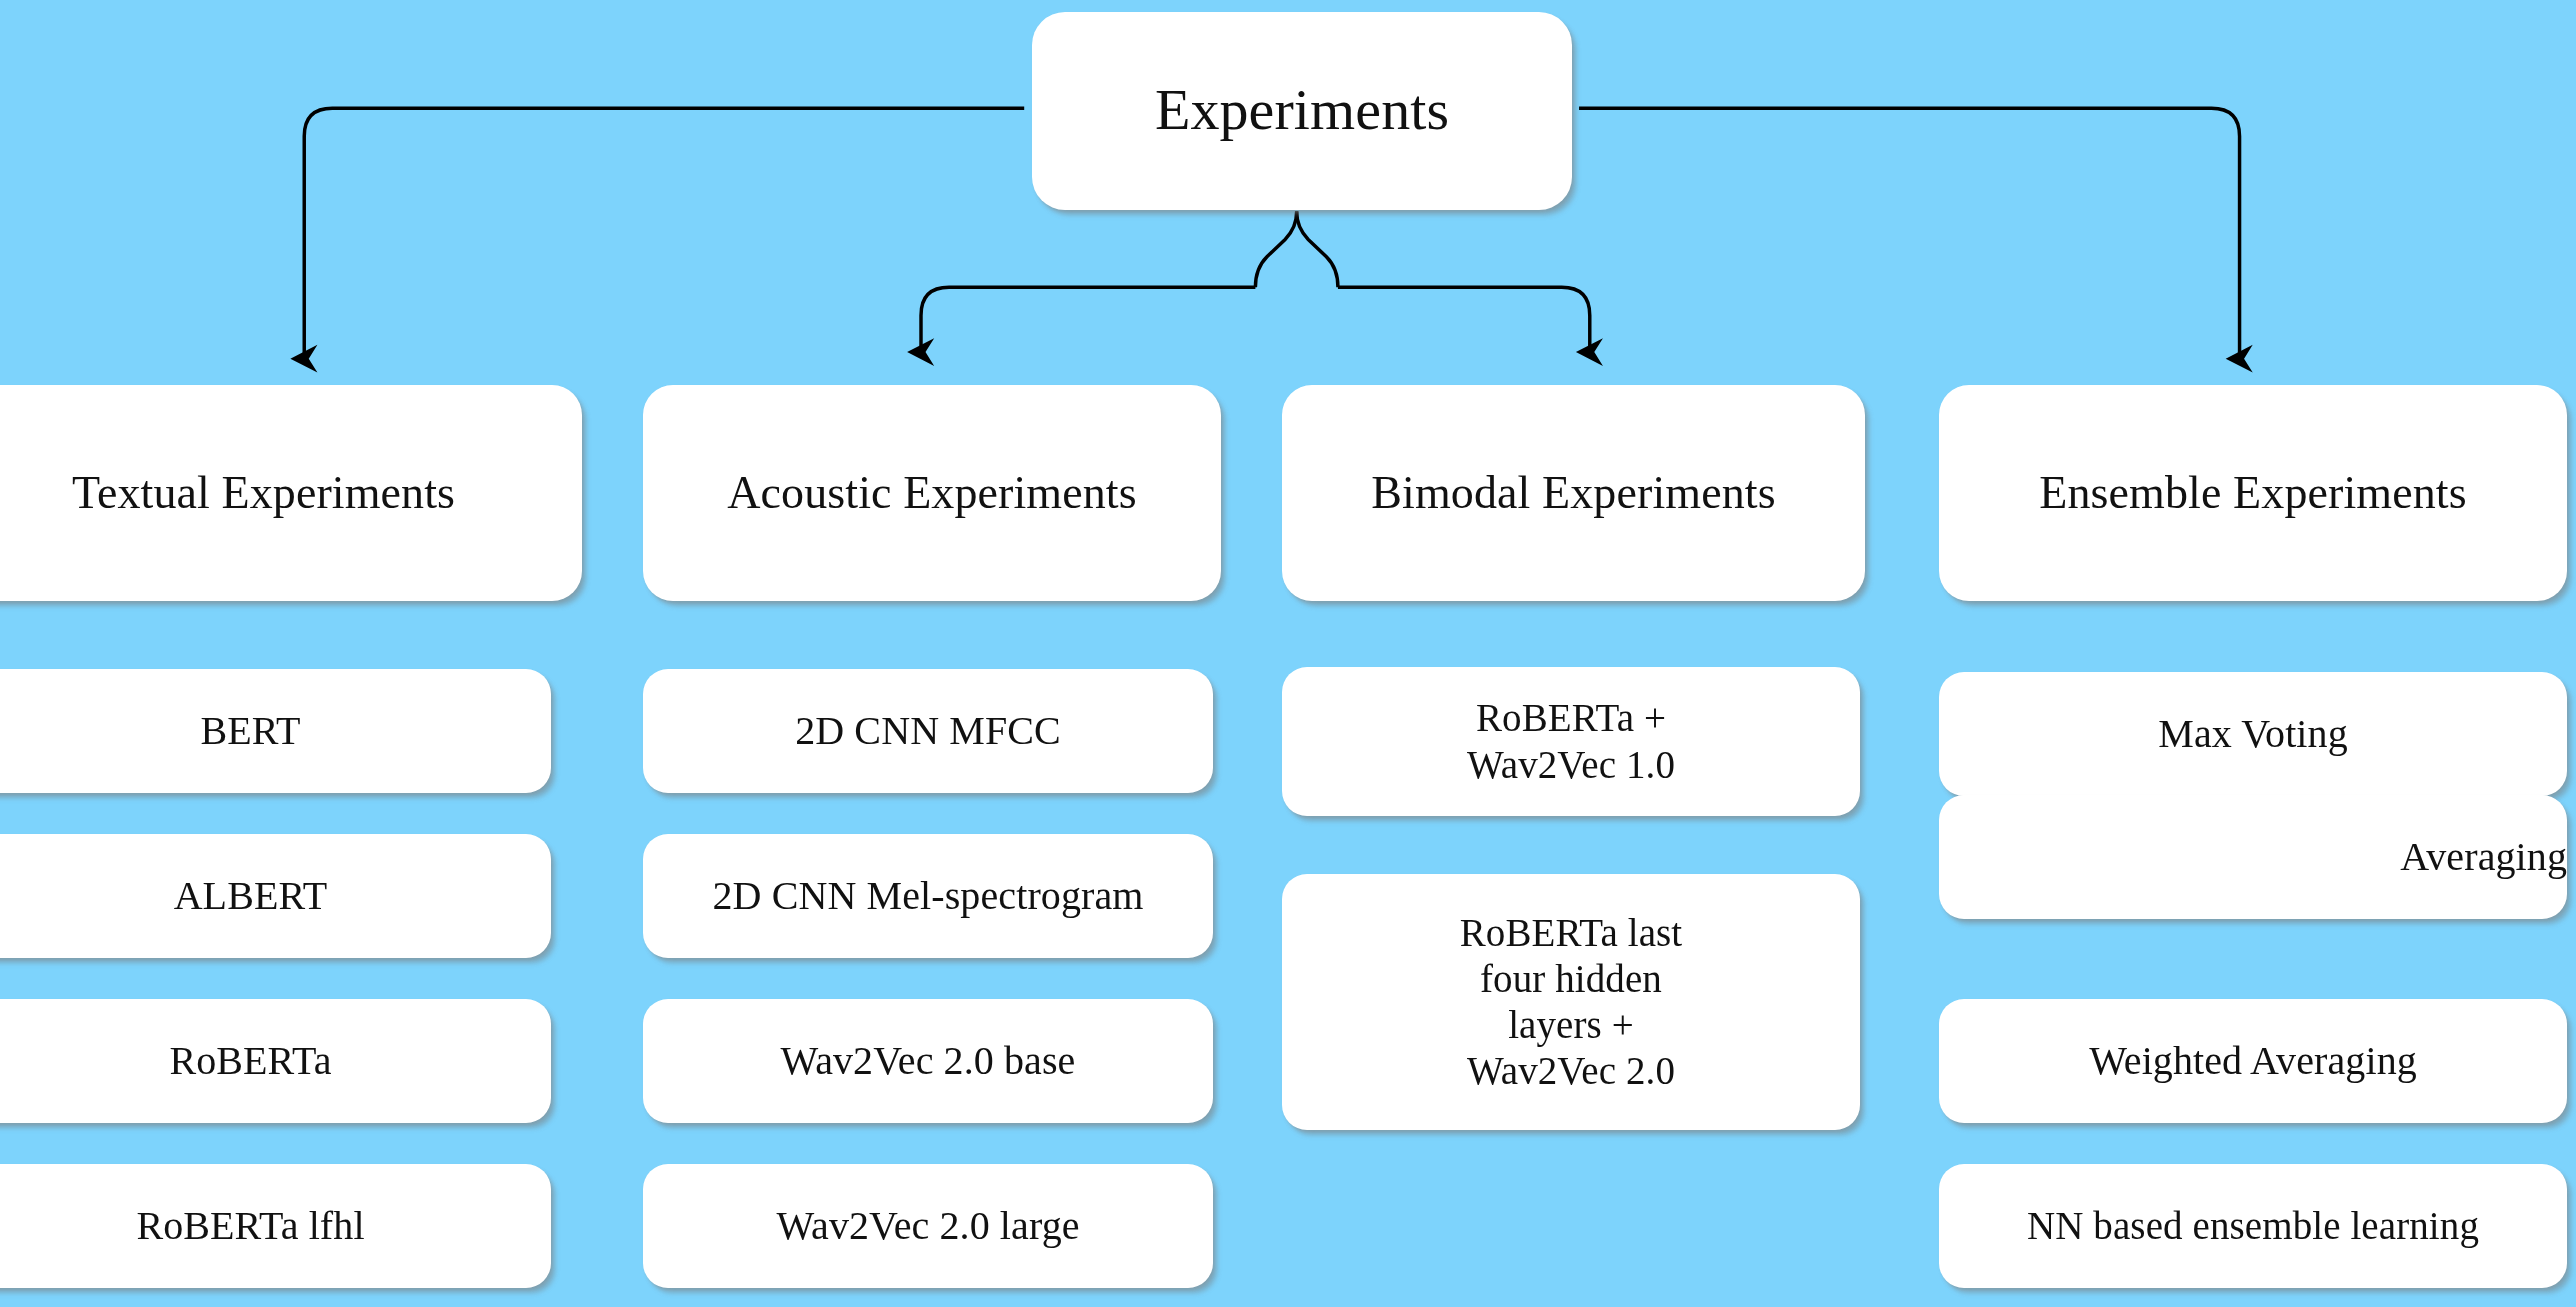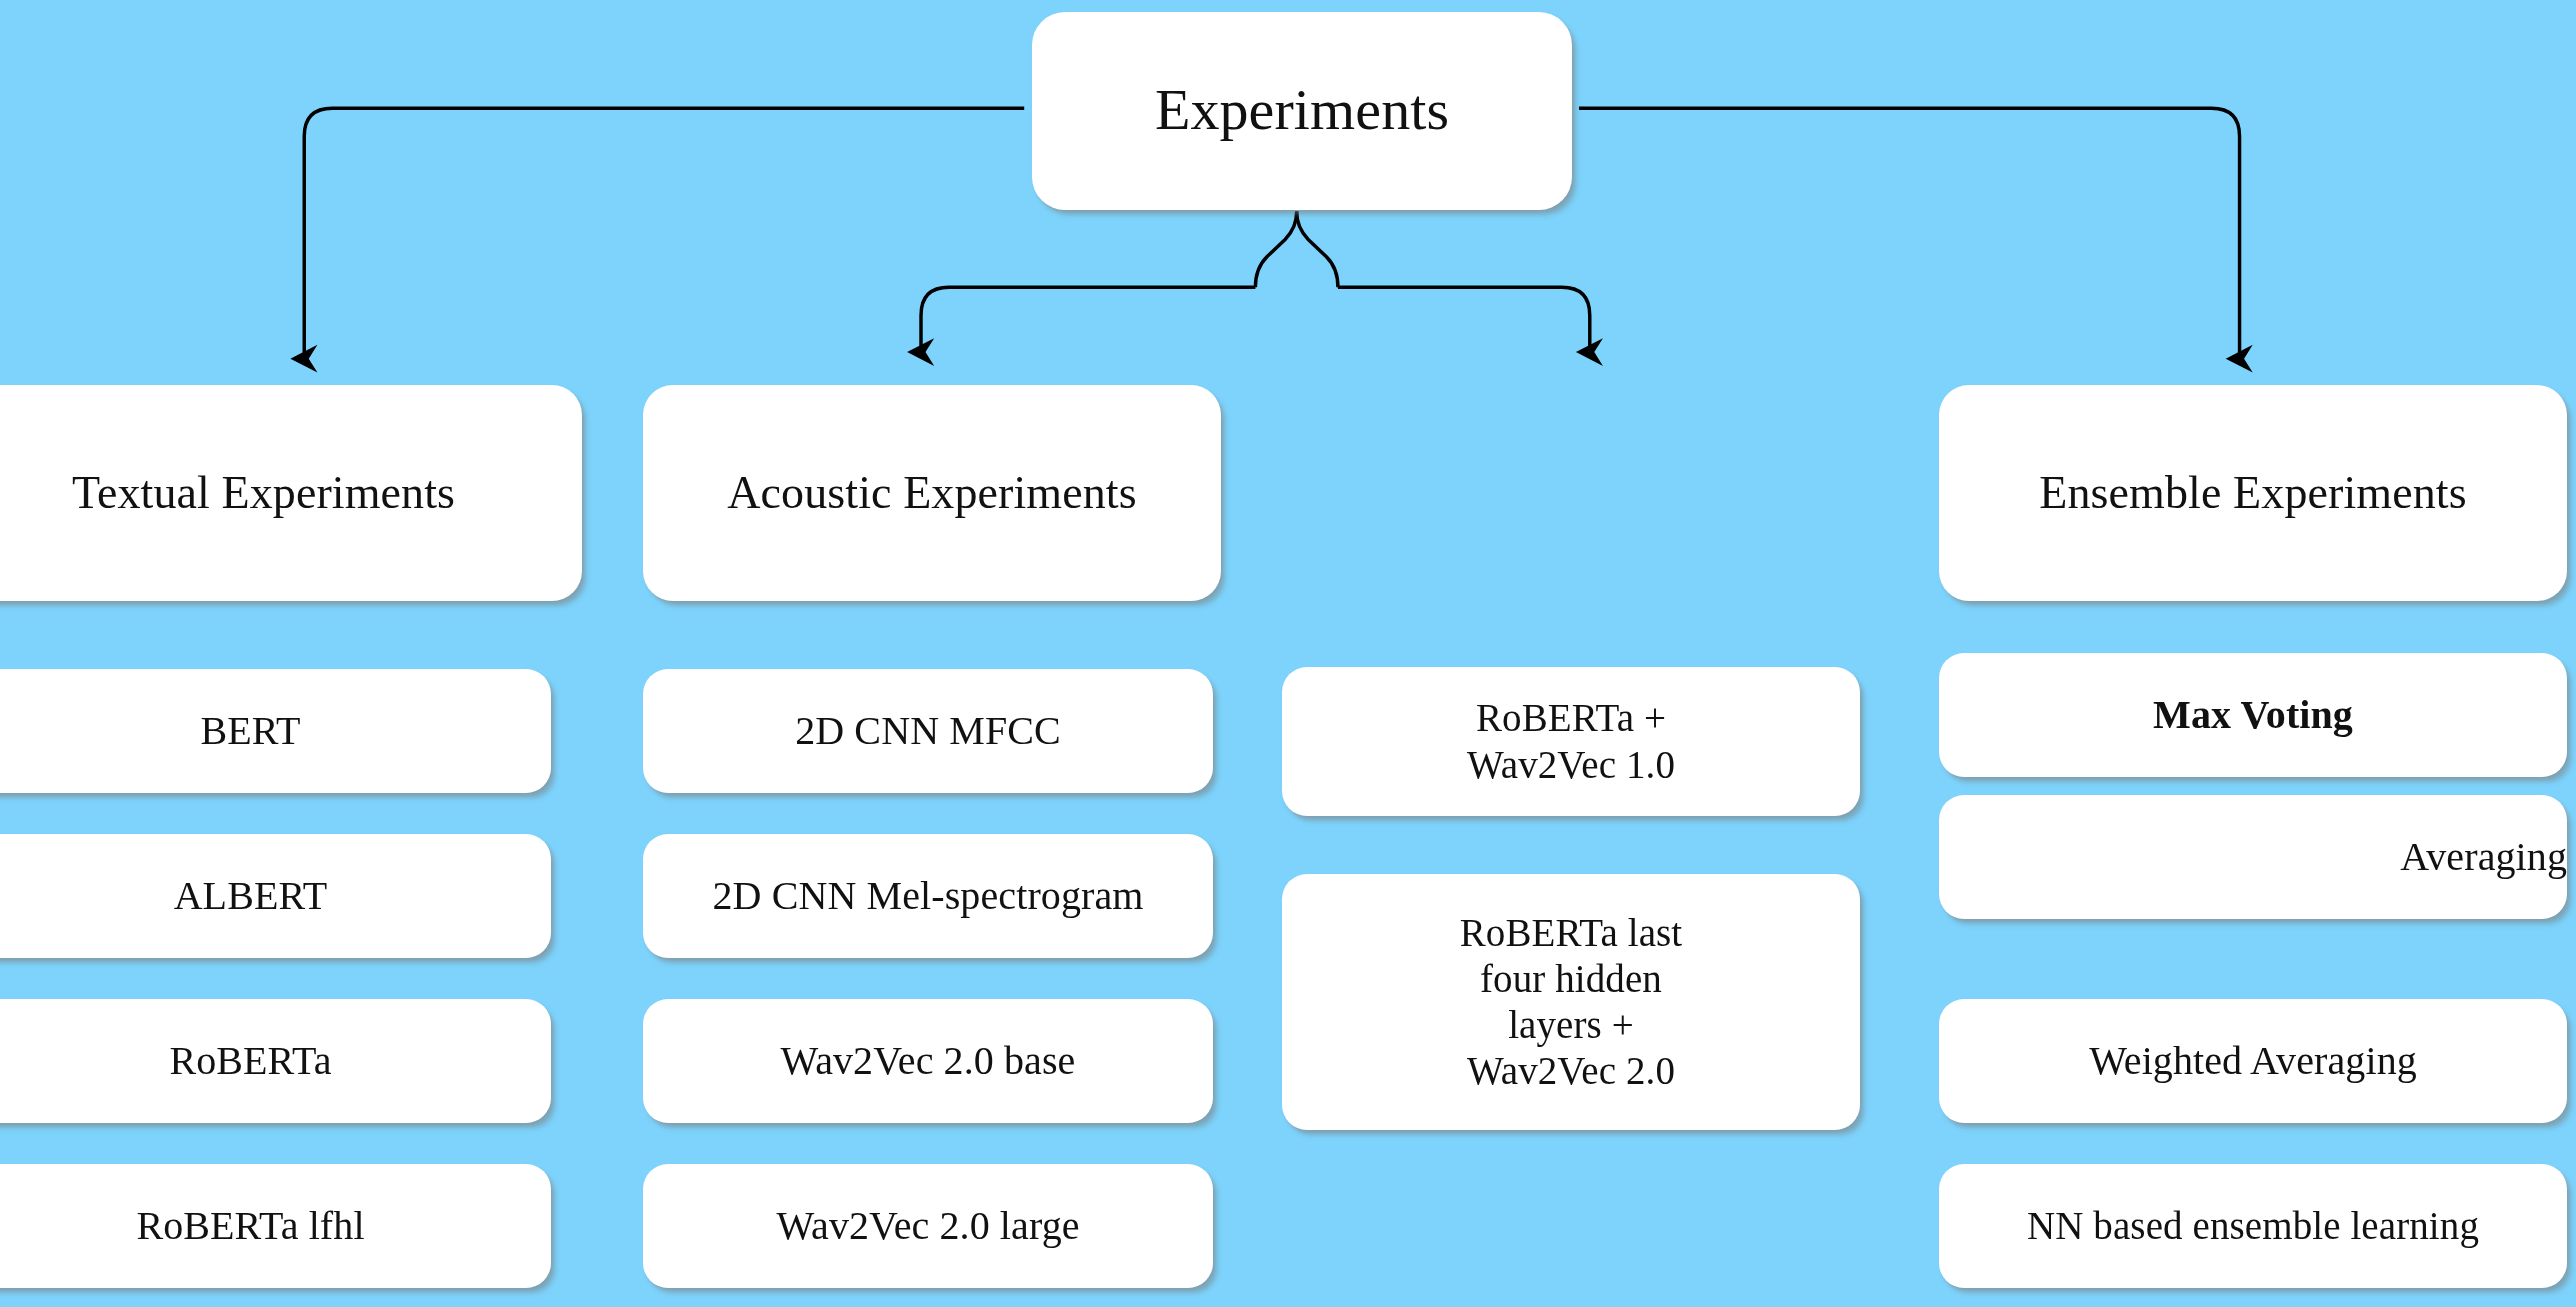--- a/index.html
+++ b/index.html
@@ -95,21 +95,21 @@
 
   
   .c2-leaf { left: 1282px; width: 578px; }
   .c2-0 { top: 667px; height: 149px; }
   .c2-0 .label { font-size: 39px; }
   .c2-1 { top: 874px; height: 256px; }
   .c2-1 .label { font-size: 39px; }
 
   
   .c3-leaf { left: 1939px; width: 628px; height: 124px; }
-  .c3-0 { top: 653px; font-weight: bold; }
+  .c3-0 { top: 672px; }
   .c3-1 { top: 795px; text-align: right; }
   .c3-2 { top: 999px; }
   .c3-3 { top: 1164px; }
   .c3-3 .label { font-size: 39px; }
 </style>
 </head>
 <body>
 
 <div id="diagram">
 
@@ -135,20 +135,23 @@
   <div class="card root-card">
     <span class="label">Experiments</span>
   </div>
 
   <div class="card cat-card cat-0">
     <span class="label">Textual Experiments</span>
   </div>
   <div class="card cat-card cat-1">
     <span class="label">Acoustic Experiments</span>
   </div>
+  <div class="card cat-card cat-2">
+    <span class="label">Bimodal Experiments</span>
+  </div>
   <div class="card cat-card cat-3">
     <span class="label">Ensemble Experiments</span>
   </div>
 
   <div class="card leaf-card c0-leaf c0-0">
     <span class="label">BERT</span>
   </div>
   <div class="card leaf-card c0-leaf c0-1">
     <span class="label">ALBERT</span>
   </div>

